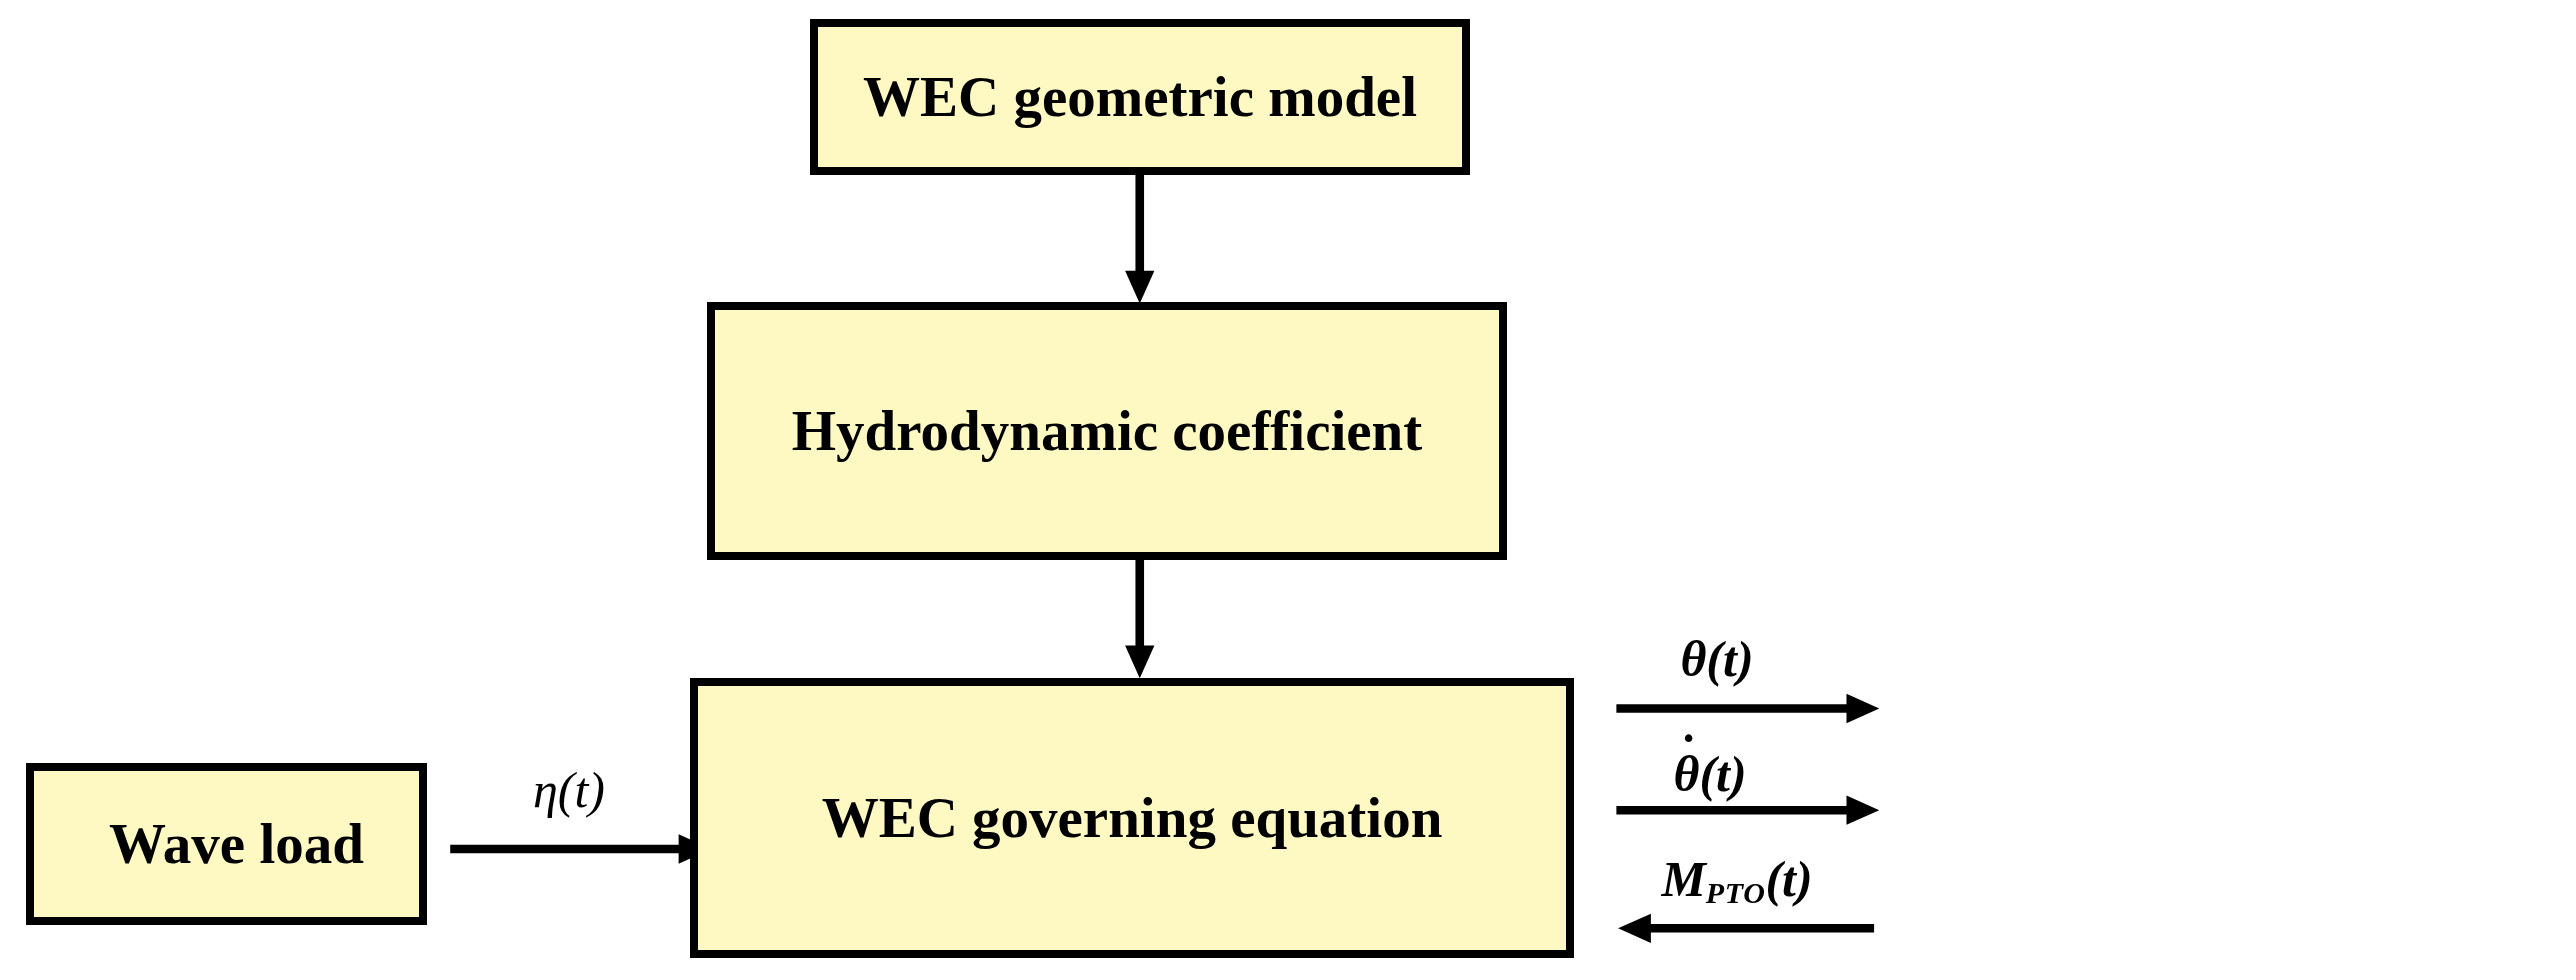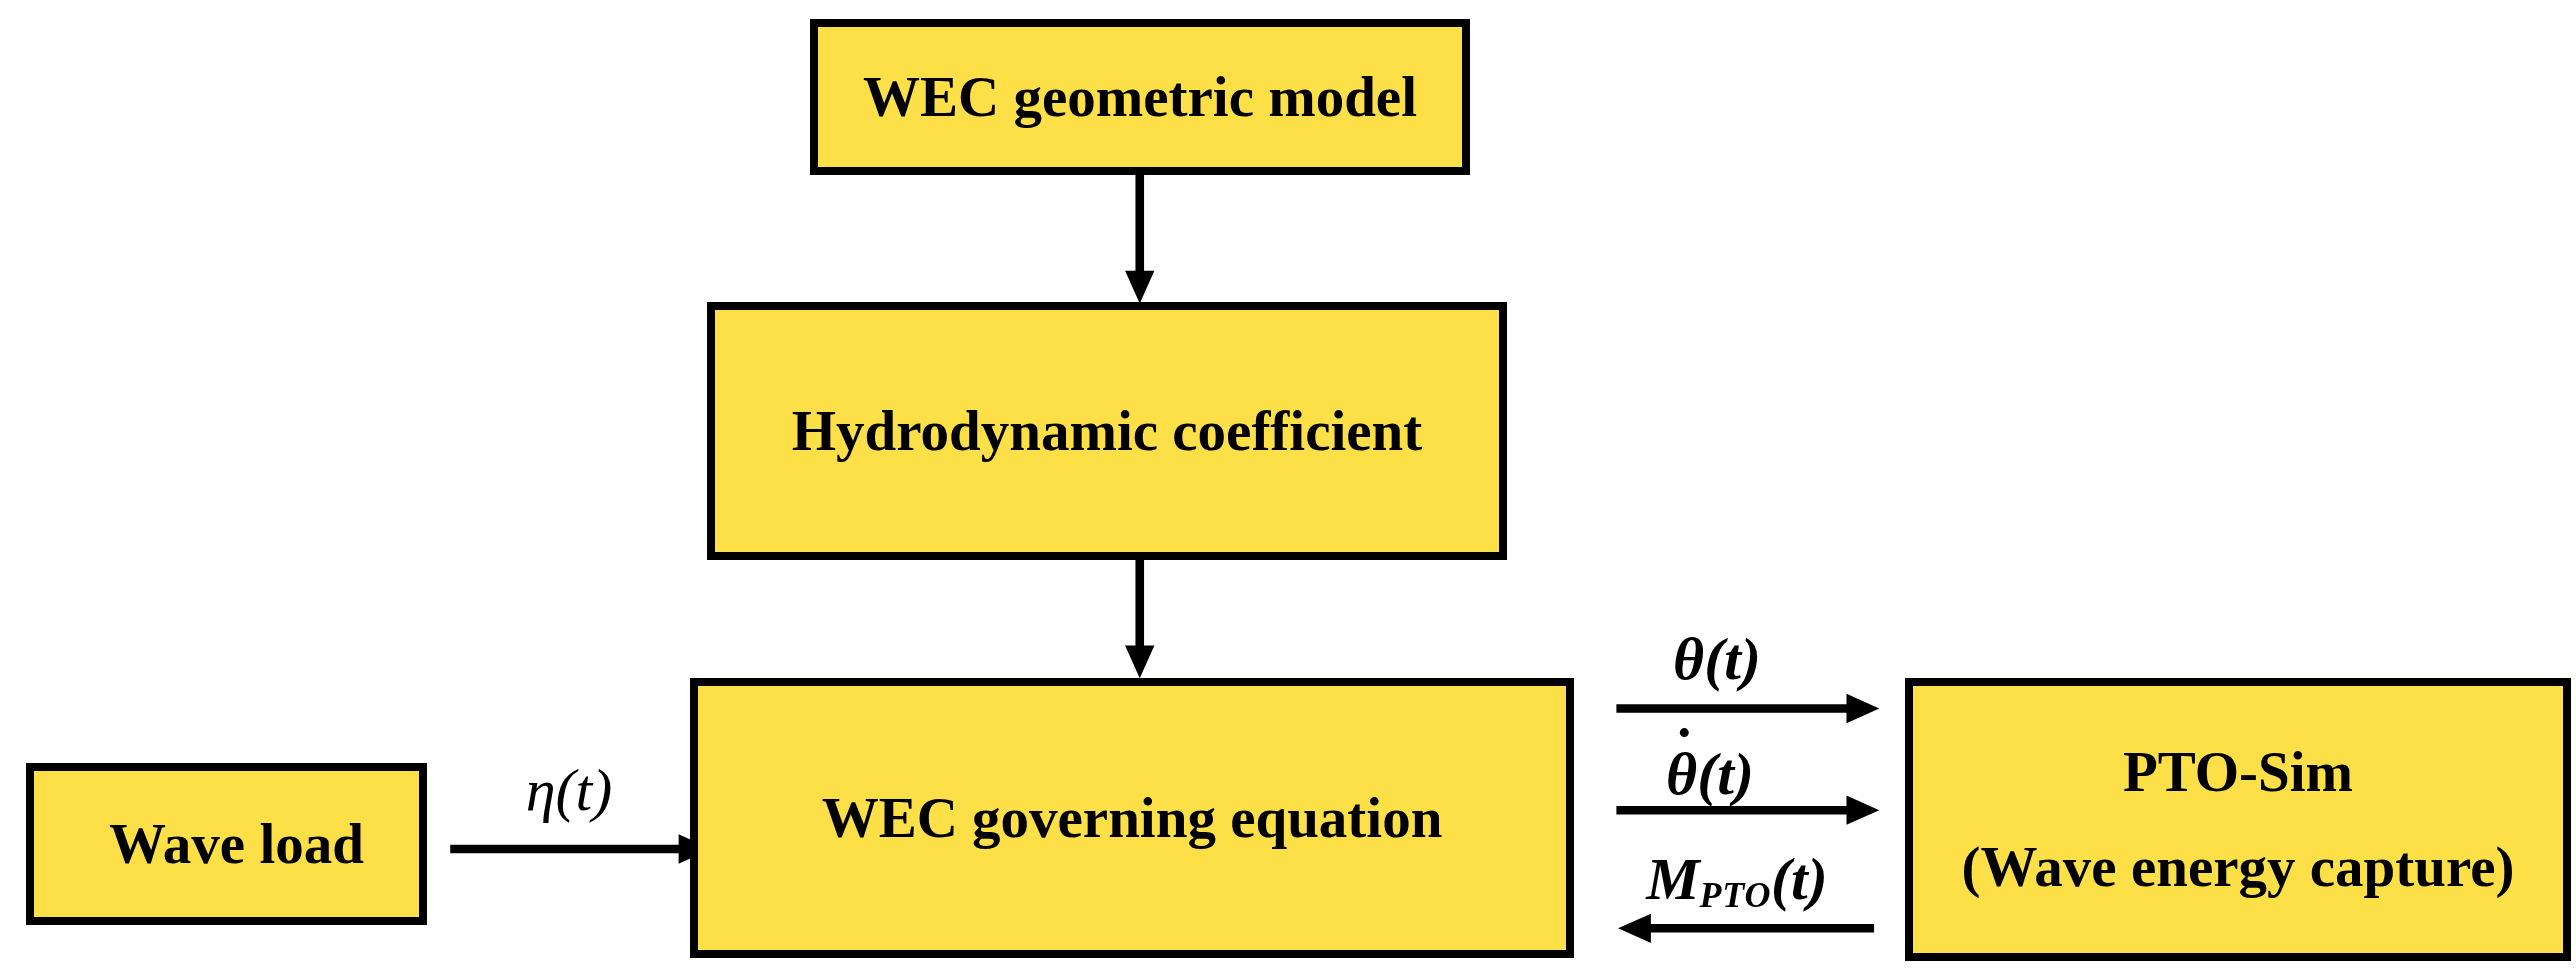--- a/index.html
+++ b/index.html
@@ -13,21 +13,21 @@
     height: 980px;
     background: #ffffff;
     font-family: "Liberation Serif", "DejaVu Serif", serif;
     color: #000000;
     overflow: hidden;
   }
   .dbox {
     position: absolute;
     box-sizing: border-box;
     border: 8.6px solid #000000;
-    background: #fde047;
+    background: #fef9c3;
     display: flex;
     align-items: center;
     justify-content: center;
     text-align: center;
     font-weight: bold;
     font-size: 57px;
     line-height: 1.2;
     white-space: nowrap;
   }
   #box-geometric { left: 810px; top: 19px;  width: 660px;  height: 156px; }
@@ -49,21 +49,21 @@
     top: 0;
     width: 2576px;
     height: 980px;
     pointer-events: none;
   }
 
   .math-label {
     position: absolute;
     transform: translate(-50%, -50%);
     font-style: italic;
-    font-size: 60px;
+    font-size: 50px;
     white-space: nowrap;
     line-height: 1;
   }
   .math-bold { font-weight: bold; }
 
   .overdot-wrap {
     position: relative;
     display: inline-block;
   }
   .overdot {
@@ -115,26 +115,20 @@
   </div>
 
   <div class="dbox" id="box-hydro">
     <span>Hydrodynamic coefficient</span>
   </div>
 
   <div class="dbox" id="box-governing">
     <span>WEC governing equation</span>
   </div>
 
-  <div class="dbox" id="box-pto">
-    <div class="pto-lines">
-      <span>PTO-Sim</span>
-      <span>(Wave energy capture)</span>
-    </div>
-  </div>
 
   <div class="dbox" id="box-wave">
     <span>Wave load</span>
   </div>
 
   <div class="math-label" style="left:569px; top:790px;text-align:center;">η(t)</div>
 
   <div class="math-label math-bold" style="left:1717px; top:659px;">θ(t)</div>
 
   <div class="math-label math-bold" style="left:1710px; top:774px;">

